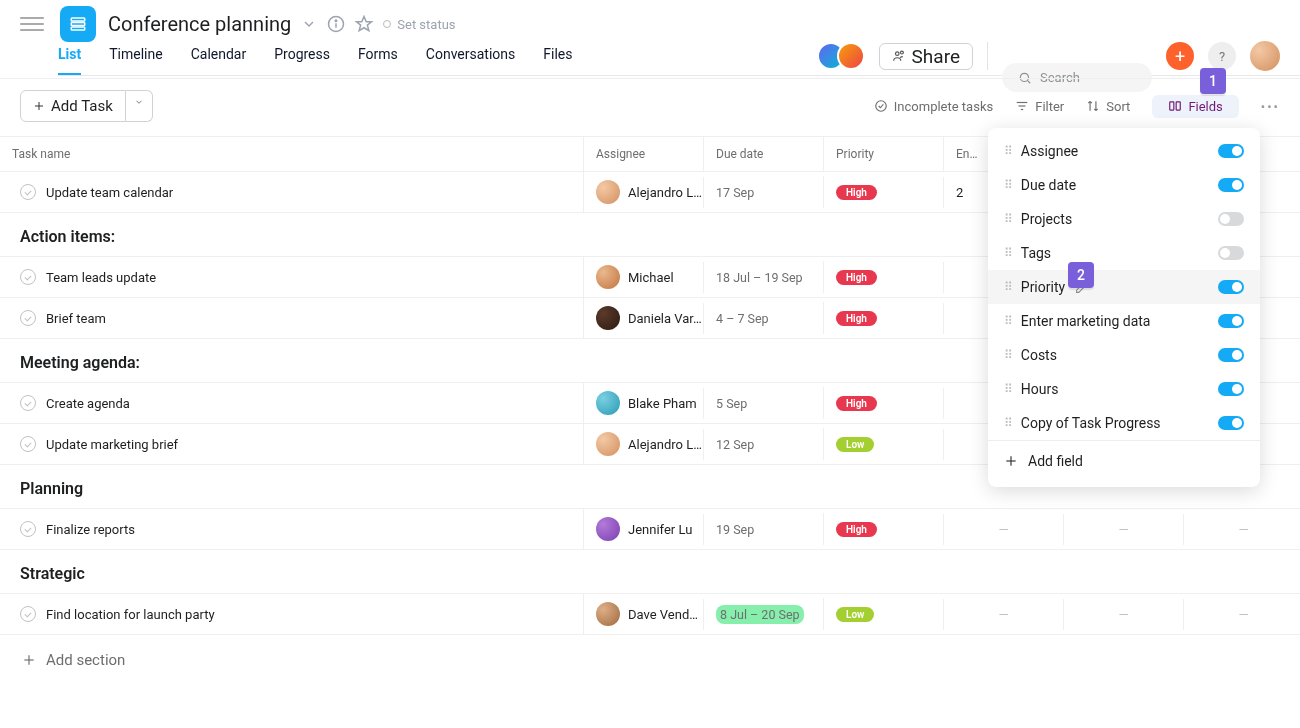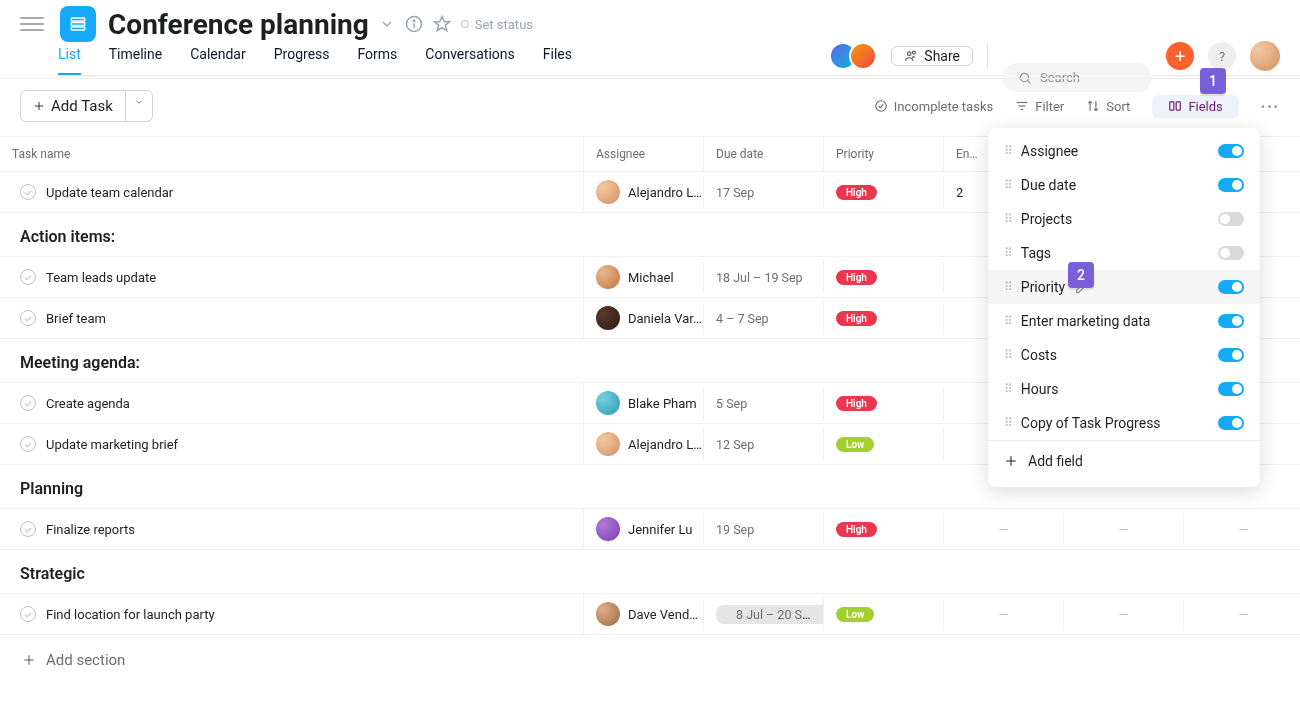--- a/index.html
+++ b/index.html
@@ -3,35 +3,35 @@
 <meta charset="utf-8">
 <style>
 * { box-sizing: border-box; margin: 0; padding: 0; }
 body { font-family: -apple-system, BlinkMacSystemFont, "Segoe UI", Roboto, sans-serif; font-size: 13px; color: #1e1f21; background: #fff; width: 1300px; height: 728px; overflow: hidden; position: relative; }
 
 
 .topbar { display: flex; align-items: center; padding: 6px 20px 0 20px; gap: 12px; }
 .hamburger { width: 24px; height: 24px; display: flex; flex-direction: column; justify-content: center; gap: 4px; cursor: pointer; color:#999; margin-right:4px;}
 .hamburger span { height: 2px; background: #aaa; border-radius: 1px; }
 .proj-icon { width: 36px; height: 36px; background: #14aaf5; border-radius: 8px; display: flex; align-items: center; justify-content: center; color: #fff; }
-.proj-title { font-size: 28px; font-weight: 700; }
+.proj-title { font-size: 20px; font-weight: 400; }
 .title-row { display: flex; align-items: center; gap: 10px; }
 .icon-btn { color: #9ca3af; cursor: pointer; display:inline-flex; align-items:center; justify-content:center; }
 .set-status { color:#9ca3af; font-size:13px; display:flex; align-items:center; gap:6px; cursor:pointer; }
 .set-status .dot { width:8px; height:8px; border:1.5px solid #bbb; border-radius:50%; }
 
 .tabs { display: flex; gap: 28px; margin-left: 58px; margin-top: 4px; border-bottom: 1px solid #e8e8e8; padding:0 20px 0 0; height:30px;}
 .tabs .tab { font-size: 14px; color: #0f172a; padding-bottom: 8px; cursor: pointer; }
-.tabs .tab.active { color: #14aaf5; border-bottom: 2px solid #14aaf5; font-weight:400;}
+.tabs .tab.active { color: #14aaf5; border-bottom: 2px solid #14aaf5; font-weight:700;}
 .header-divider { position:absolute; left:0; right:0; top:78px; border-bottom:1px solid #edeff1; }
 
 .right-cluster { position:absolute; right:20px; top:20px; display:flex; align-items:center; gap:14px; }
 .avatar-pair { display:flex; }
 .avatar-pair .av { width:28px; height:28px; border-radius:50%; border:2px solid #fff; margin-left:-8px; }
-.share-btn { display:flex; align-items:center; gap:6px; border:1px solid #cfd3d7; border-radius:6px; padding:1px 12px; font-size:14px; cursor:pointer; }
+.share-btn { display:flex; align-items:center; gap:6px; border:1px solid #cfd3d7; border-radius:6px; padding:1px 12px; font-size:19px; cursor:pointer; }
 .search-box { display:flex; align-items:center; gap:8px; background:#f5f5f5; border-radius:18px; padding:7px 16px; color:#8f9193; width:150px;margin-top:43px; }
 .add-global { width:28px; height:28px; border-radius:50%; background:#fd612c; color:#fff; display:flex; align-items:center; justify-content:center; font-size:18px; cursor:pointer; }
 .help-circle { width:28px; height:28px; border-radius:50%; background:#eee; color:#777; display:flex; align-items:center; justify-content:center; cursor:pointer; }
 .user-av { width:30px; height:30px; border-radius:50%; }
 .vdiv { width:1px; height:28px; background:#e5e5e5; }
 
 
 .toolbar { display:flex; align-items:center; padding:14px 20px; justify-content:space-between; }
 .add-task-split { display:flex; }
 .add-task-btn { display:flex; align-items:center; gap:6px; border:1px solid #cfd3d7; border-radius:6px 0 0 6px; padding:6px 12px; font-size:15px; cursor:pointer; }
@@ -49,21 +49,21 @@
 
 .row { display:grid; grid-template-columns: 583px 120px 120px 120px 120px 120px 120px; border-bottom:1px solid #edeff1; align-items:center; min-height:40px;}
 .cell { padding:8px 12px; font-size:13px; color:#1e1f21; overflow:hidden; white-space:nowrap; text-overflow:ellipsis;}
 .cell:not(:first-child){ border-left:1px solid #edeff1;}
 .cell.tname { display:flex; align-items:center; gap:10px; padding-left:20px;}
 .check { width:16px; height:16px; border:1.5px solid #c0c2c4; border-radius:50%; flex-shrink:0; position:relative;}
 .check::after{ content:""; position:absolute; left:4px; top:5px; width:5px; height:3px; border-left:1.5px solid #c0c2c4; border-bottom:1.5px solid #c0c2c4; transform:rotate(-45deg);}
 .assignee { display:flex; align-items:center; gap:8px;}
 .av { width:24px; height:24px; border-radius:50%; display:inline-block; flex-shrink:0;}
 .due { color:#6d6e6f; font-size:12.5px;}
-.due.hl { background:#e5e5e5; border-radius:8px; padding:2px 20px;}
+.due.hl { background:#86efac; border-radius:8px; padding:2px 4px;}
 .pill { display:inline-block; padding:2px 10px; border-radius:10px; font-size:10px; font-weight:600; color:#fff;}
 .pill.high { background:#e8384f; }
 .pill.low { background:#a4cf30; }
 .dash { color:#bfc1c3; text-align:center;}
 
 .section-h { padding:14px 20px 10px 20px; font-size:16px; font-weight:600; border-bottom:1px solid #edeff1;}
 
 .add-section { display:flex; align-items:center; gap:10px; padding:16px 22px; color:#6d6e6f; font-size:15px; cursor:pointer;}
 
 

